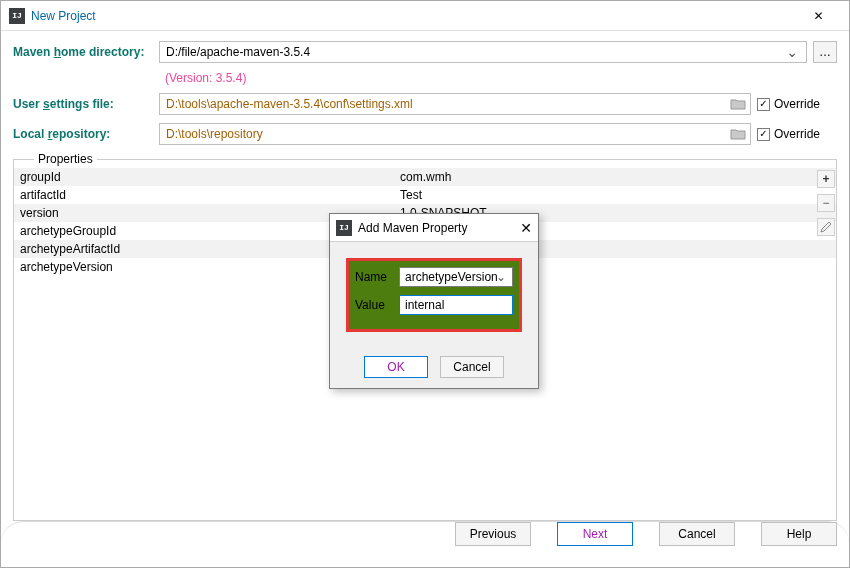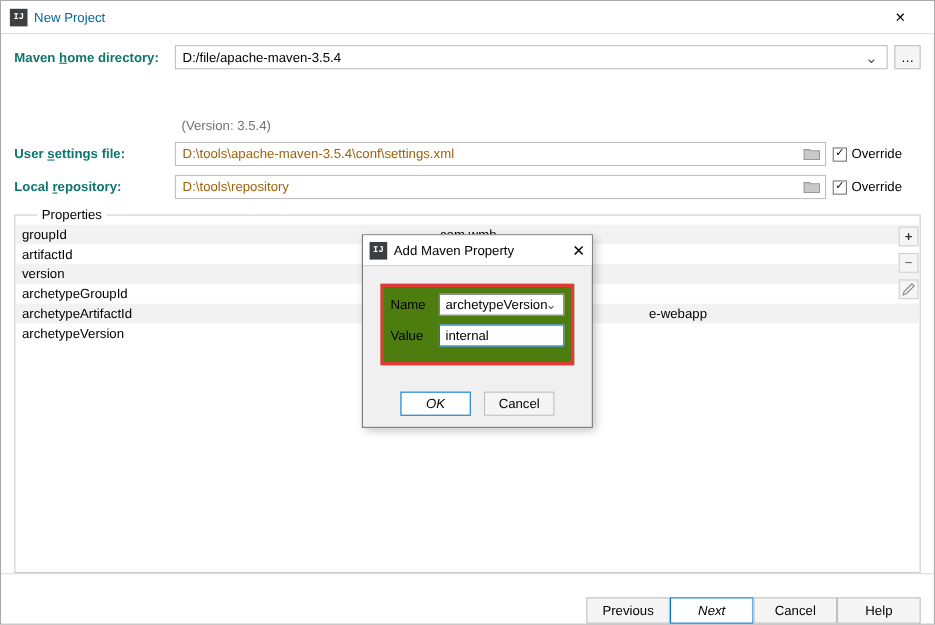--- a/index.html
+++ b/index.html
@@ -107,23 +107,22 @@
   .checkbox .box {
     width: 13px; height: 13px;
     border: 1px solid #7a7a7a;
     background: #fff;
     display: flex; align-items: center; justify-content: center;
     font-size: 10px;
     line-height: 1;
   }
   .version-note {
     padding-left: 152px;
-    color: #737373;
+    color: #ec4899;
     margin-bottom: 8px;
-    margin-top: 36px;
   }
   .properties-group {
     border: 1px solid #ccc;
     position: relative;
     margin-top: 6px;
     flex: 1;
     display: flex;
     flex-direction: column;
     min-height: 0;
   }
@@ -164,37 +163,37 @@
     display: flex; align-items: center; justify-content: center;
     font-size: 12px;
     color: #555;
   }
   .side-btn.plus { color: #333; font-weight: bold; }
   .bottom-buttons {
     height: 46px;
     border-top: 1px solid #ddd;
     display: flex;
     justify-content: flex-end;
-    align-items: flex-end;
+    align-items: flex-start;
     padding: 0 12px;
-    gap: 0;
+    gap: 26px;
+    border-radius: 22px;
   }
   .btn {
     min-width: 76px;
     height: 24px;
     border: 1px solid #bfbfbf;
     background: #f5f5f5;
     display: flex; align-items: center; justify-content: center;
     font-size: 12px;
   }
   .btn.default {
     border: 1px solid #0078d7;
     background: #fff;
-    color: #000000;
-    font-style: italic;
+    color: #a21caf;
   }
   
   .modal {
     position: absolute;
     left: 329px; top: 213px;
     width: 210px;
     border: 1px solid #7a7a7a;
     background: #f0f0f0;
     box-shadow: 3px 3px 8px rgba(0,0,0,.25);
   }
@@ -324,21 +323,20 @@
         <div class="prop-row alt">
           <span class="prop-key">version</span>
           <span class="prop-val">1.0-SNAPSHOT</span>
         </div>
         <div class="prop-row">
           <span class="prop-key">archetypeGroupId</span>
           <span class="prop-val"></span>
         </div>
         <div class="prop-row alt">
           <span class="prop-key">archetypeArtifactId</span>
-          <span class="prop-val" style="text-indent:190px;">e-webapp</span>
         </div>
         <div class="prop-row">
           <span class="prop-key">archetypeVersion</span>
           <span class="prop-val"></span>
         </div>
       </div>
       <div class="side-buttons">
         <div class="side-btn plus">+</div>
         <div class="side-btn">−</div>
         <div class="side-btn">

